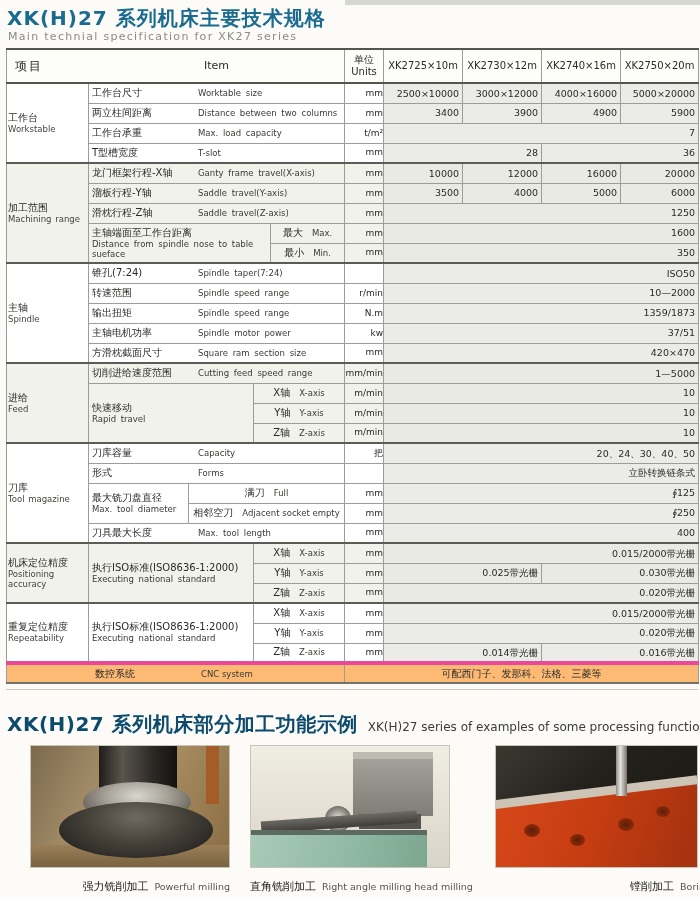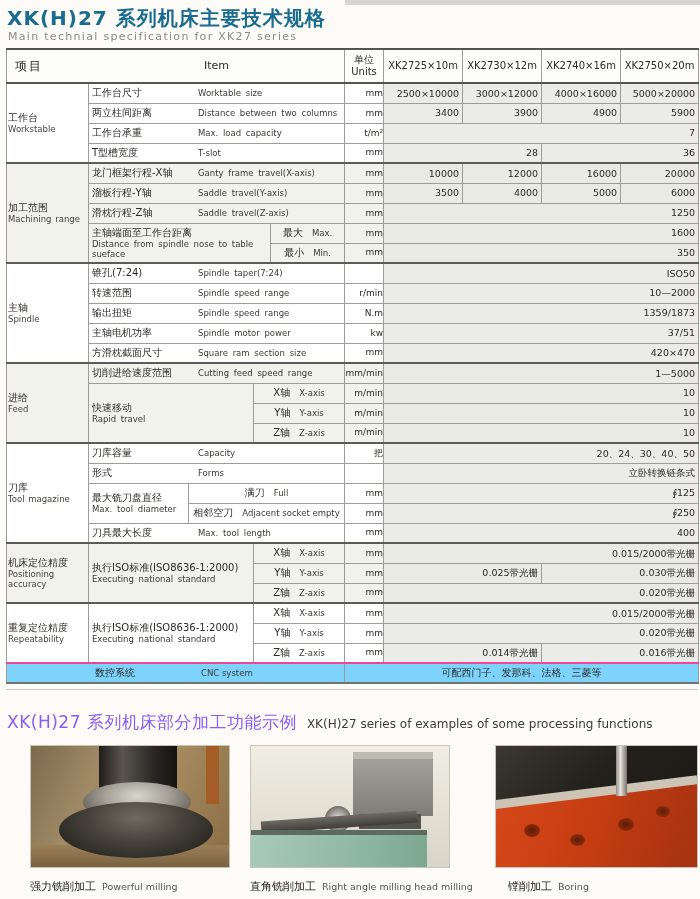--- a/index.html
+++ b/index.html
@@ -26,46 +26,46 @@
 .g .en{font-size:8.5px;color:#45453f;line-height:1.2;word-spacing:1px}
 .item .cn{display:inline-block;min-width:106px;font-size:10px}
 .item .en{font-size:8.5px;color:#3a3a36;word-spacing:2px}
 .item.st .cn,.item.st .en{display:block;min-width:0}
 td.sub{text-align:center;white-space:nowrap;padding:1px 2px}
 .sub .cn{font-size:10px;margin-right:9px}
 .sub .en{font-size:8.5px;color:#3a3a36}
 tr.gsep td{border-top:2px solid #5c5b56}
 tr.sh td{background:#f2f2ec}
 tr.sh td.val{background:#eaeae4}
-tr.ft td{border-top:2px solid #ec4899;border-bottom:2px solid #72726d;background:#7dd3fc}
+tr.ft td{border-top:4px solid #ec4899;border-bottom:2px solid #72726d;background:#fdba74}
 tr.ft td.left{padding-left:88px}
 tr.ft td.fv{text-align:center;font-size:10px}
 .rule1{position:absolute;left:6px;top:689px;width:692px;height:1px;background:#c9c9c2}
 .sec2{position:absolute;left:7px;top:711px;white-space:nowrap}
-.s2cn{font-size:17px;font-weight:normal;color:#8b5cf6;letter-spacing:0.5px}
+.s2cn{font-size:20px;font-weight:bold;color:#0c4a6e;letter-spacing:0.5px}
 .s2en{font-size:12px;color:#3d3d38;margin-left:10px}
 .photo{position:absolute;top:745px;height:123px;overflow:hidden;border:1px solid #c7c4ba}
 #ph1{left:30px;width:200px;background:linear-gradient(115deg,#7c6a4e 0%,#a08a66 30%,#a88e62 55%,#8a6c44 100%)}
 .p1-col{position:absolute;left:68px;top:0;width:78px;height:56px;background:linear-gradient(90deg,#1f1d1a,#5a554d 30%,#2a2724 70%,#15130f)}
 .p1-acc{position:absolute;right:10px;top:0;width:13px;height:58px;background:#a55d28}
 .p1-spindle{position:absolute;left:52px;top:36px;width:108px;height:40px;border-radius:50%;background:radial-gradient(ellipse at 50% 35%,#d8d6ce 0%,#a8a49a 40%,#6e6a62 75%,#4a463f 100%)}
 .p1-cutter{position:absolute;left:28px;top:56px;width:154px;height:56px;border-radius:50%;background:radial-gradient(ellipse at 50% 28%,#6e6a62 0%,#454139 45%,#292623 82%)}
 .p1-ground{position:absolute;bottom:0;left:0;width:100%;height:22px;background:linear-gradient(#9a8059,#7a6240)}
 #ph2{left:250px;width:200px;background:linear-gradient(#f0ede3 0%,#e4e0d3 55%,#d8d4c7 100%)}
 .p2-head{position:absolute;right:16px;top:6px;width:80px;height:64px;background:linear-gradient(#a3a199,#7f7d75);border-top:7px solid #bcbab1}
 .p2-hbase{position:absolute;right:28px;top:68px;width:62px;height:15px;background:#55534d}
 .p2-cut{position:absolute;right:98px;top:60px;width:26px;height:26px;border-radius:50%;background:radial-gradient(#cac8c0 20%,#6e6c64 72%)}
 .p2-rail{position:absolute;left:10px;top:70px;width:156px;height:12px;background:linear-gradient(#6c6a64,#3f3d38);transform:rotate(-4deg)}
 .p2-bed{position:absolute;left:-4px;top:84px;width:180px;height:42px;border-top:5px solid #5d6a60;background:linear-gradient(100deg,#a9cbb8 0%,#8fb8a2 60%,#7da68f 100%)}
 #ph3{left:495px;width:203px;background:linear-gradient(135deg,#3a382f 0%,#23211c 40%,#191711 100%)}
 .p3-rod{position:absolute;left:120px;top:0;width:11px;height:50px;background:linear-gradient(90deg,#8f8d86,#e6e4dc 40%,#767069)}
 .p3-topedge{position:absolute;left:-8px;top:42px;width:210px;height:9px;background:#cdc4b6;transform:rotate(-7deg)}
 .p3-block{position:absolute;left:-10px;top:48px;width:222px;height:100px;background:linear-gradient(115deg,#d8491a 0%,#c63d12 45%,#a93310 85%);transform:rotate(-7deg)}
 .p3-hole{position:absolute;border-radius:50%;background:radial-gradient(#5e1d06,#8a2a0c 70%)}
-.cap{position:absolute;top:875px;text-align:left;white-space:nowrap}
+.cap{position:absolute;top:875px;text-align:right;white-space:nowrap}
 .cap .ccn{font-size:11px;color:#222}
 .cap .cen{font-size:9.5px;color:#555;margin-left:6px}
 #cap1{left:30px;width:200px}#cap2{left:250px;width:200px}#cap3{left:508px;width:203px}
 </style>
 </head>
 <body>
 
 <div class="page">
   <div class="scanband"></div>
   <div class="title-cn">XK(H)27 系列机床主要技术规格</div>

